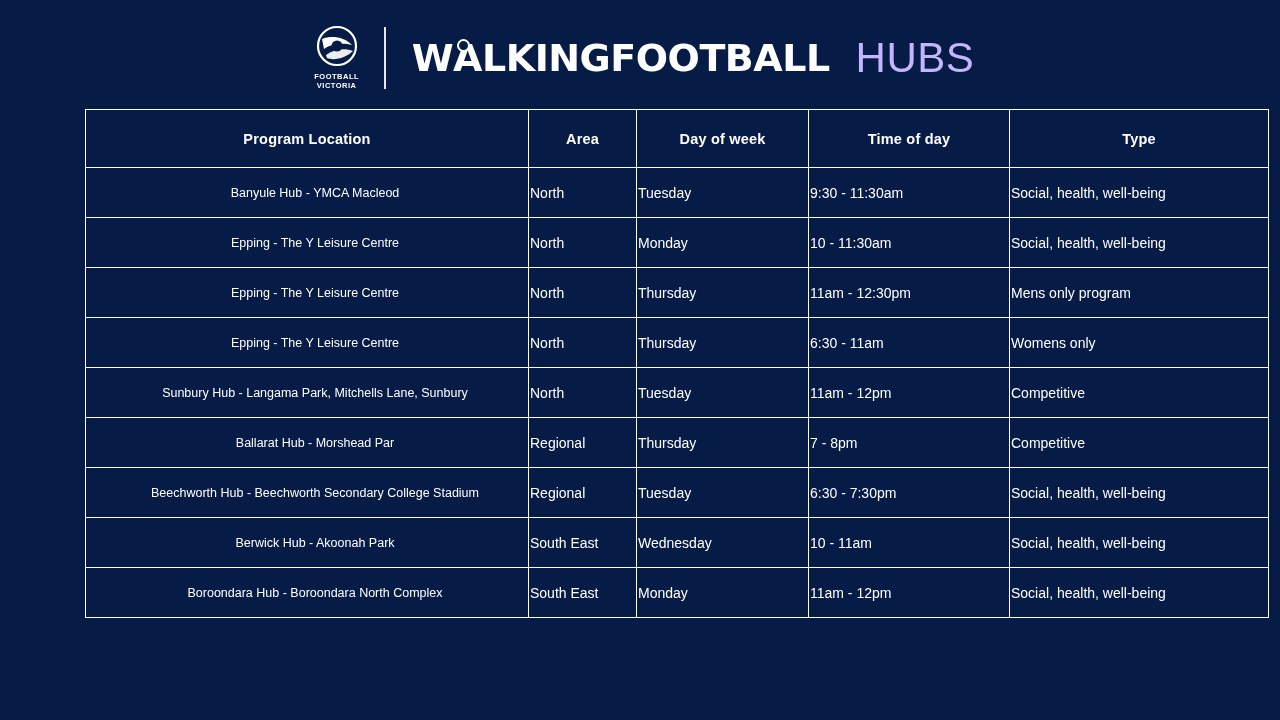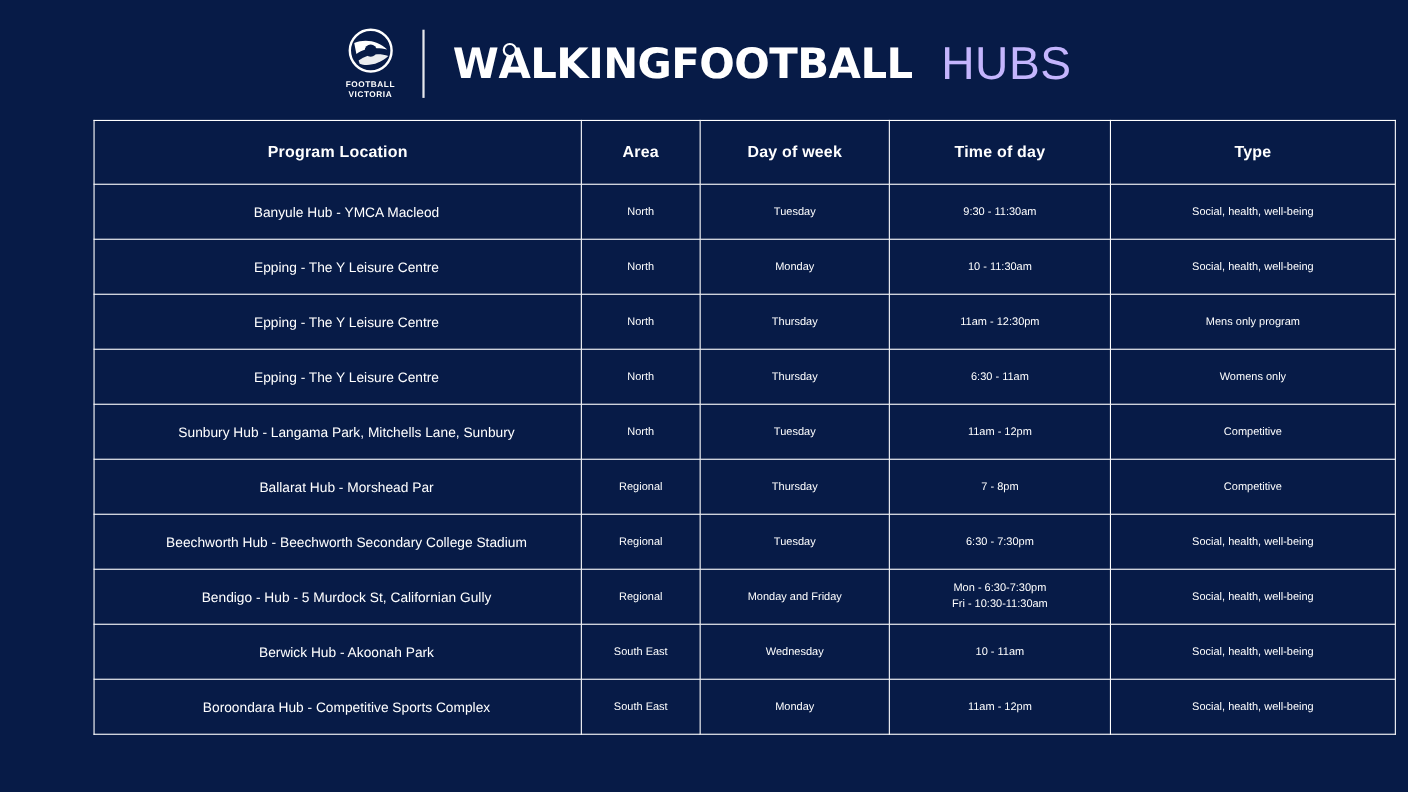--- a/index.html
+++ b/index.html
@@ -130,22 +130,22 @@
     font-size: 14.5px;
     font-weight: bold;
     text-align: center;
     letter-spacing: 0.2px;
   }
   thead th.loc {
     text-align: center;
   }
   tbody td {
     height: 50px;
-    font-size: 10px;
-    text-align: center;
+    font-size: 14px;
+    text-align: left;
     font-weight: normal;
   }
   tbody td.loc {
     text-align: center;
     padding-left: 17px;
     font-size: 12.5px;
   }
   tbody td .multi {
     line-height: 1.45;
   }
@@ -249,40 +249,28 @@
           <td>Competitive</td>
         </tr>
         <tr>
           <td class="loc">Beechworth Hub - Beechworth Secondary College Stadium</td>
           <td>Regional</td>
           <td>Tuesday</td>
           <td>6:30 - 7:30pm</td>
           <td>Social, health, well-being</td>
         </tr>
         <tr>
-          <td class="loc">Bendigo - Hub - 5 Murdock St, Californian Gully</td>
-          <td>Regional</td>
-          <td>Monday and Friday</td>
-          <td>
-            <div class="multi">
-              <div>Mon - 6:30-7:30pm</div>
-              <div>Fri - 10:30-11:30am</div>
-            </div>
-          </td>
-          <td>Social, health, well-being</td>
-        </tr>
-        <tr>
           <td class="loc">Berwick Hub - Akoonah Park</td>
           <td>South East</td>
           <td>Wednesday</td>
           <td>10 - 11am</td>
           <td>Social, health, well-being</td>
         </tr>
         <tr>
-          <td class="loc">Boroondara Hub - Competitive Sports Complex</td>
+          <td class="loc">Boroondara Hub - Boroondara North Complex</td>
           <td>South East</td>
           <td>Monday</td>
           <td>11am - 12pm</td>
           <td>Social, health, well-being</td>
         </tr>
       </tbody>
     </table>
   </div>
 
 </div>

